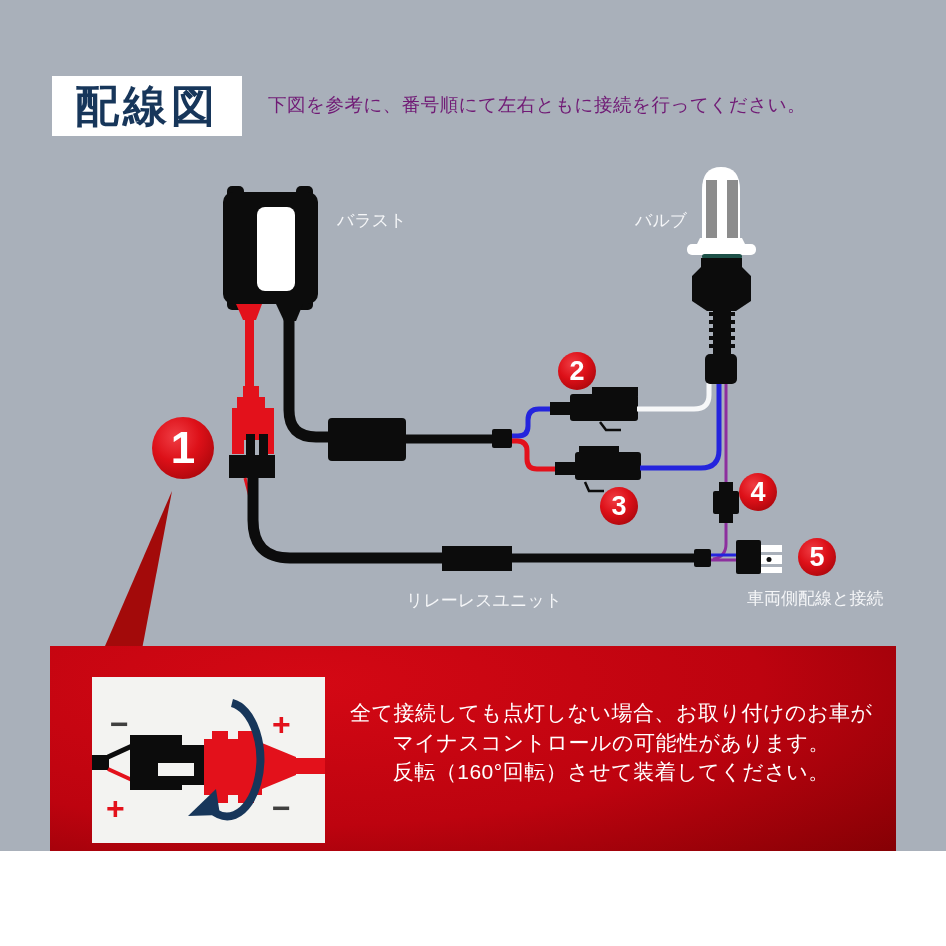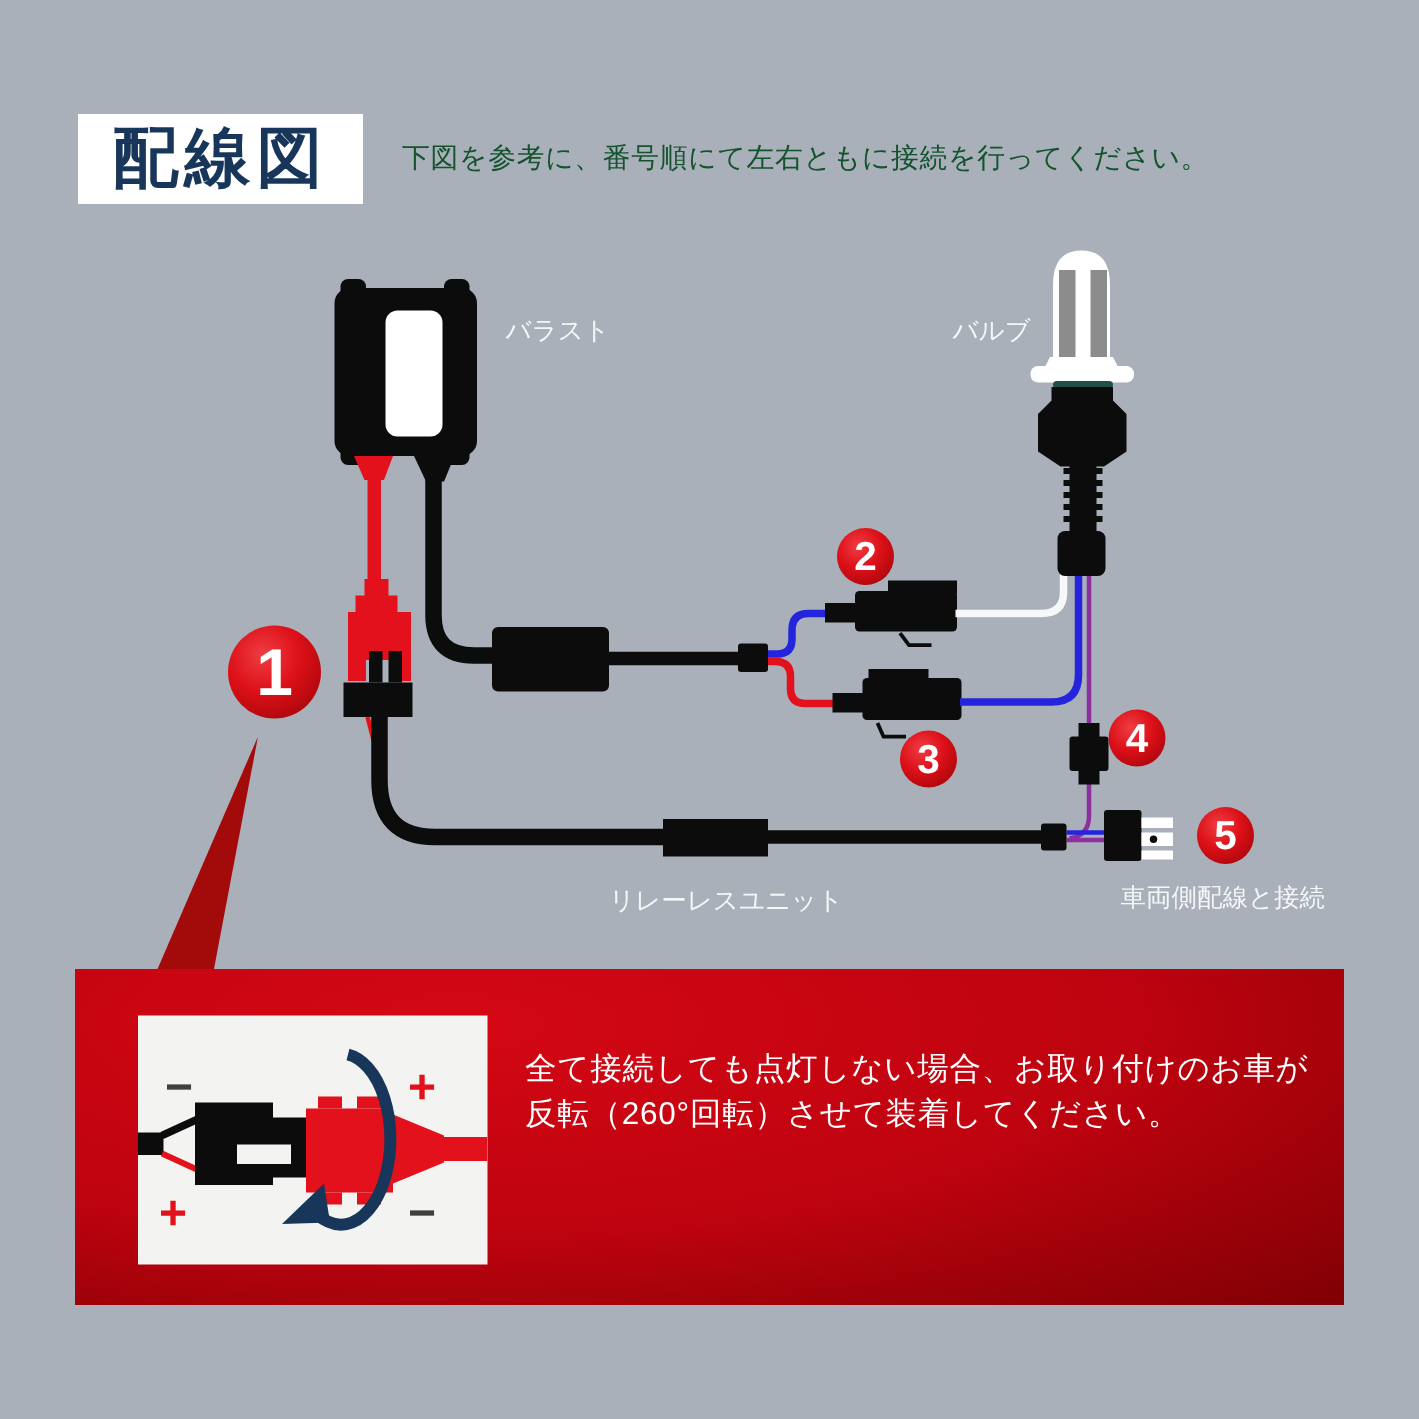--- a/index.html
+++ b/index.html
@@ -3,26 +3,26 @@
 <meta charset="utf-8">
 <style>
   :root{
     --bg:#a9b0ba; --navy:#17365a; --red:#e3111b; --red-dark:#a30a0a;
     --wire-blue:#2424dd; --wire-purple:#8d2f9e; --wire-white:#f7f8f9;
     --ink-black:#0c0c0c; --bulb-gray:#8c8c8c; --oring-teal:#1d5148;
     --inset-bg:#f3f3f1; --minus-gray:#3f3f3f;
   }
   html,body{margin:0;padding:0;}
   body{font-family:"Liberation Sans","DejaVu Sans",sans-serif;}
-  .page{position:relative;width:946px;height:946px;background:var(--bg);overflow:hidden;}
+  .page{position:relative;width:946px;height:851px;background:var(--bg);overflow:hidden;text-align:center;}
 
   .title-box{position:absolute;left:52px;top:76px;width:190px;height:60px;background:#ffffff;
     display:flex;align-items:center;justify-content:center;}
   .title{font-size:44px;font-weight:bold;color:var(--navy);letter-spacing:4px;line-height:1;}
-  .subtitle{position:absolute;left:268px;top:92px;font-size:18.5px;color:#14532d;letter-spacing:0.5px;}
+  .subtitle{position:absolute;left:268px;top:92px;font-size:18.5px;color:#701a75;letter-spacing:0.5px;}
 
   .diagram-svg{position:absolute;left:0;top:0;width:946px;height:946px;}
   .lbl{fill:#f5f6f8;font-size:17px;font-family:"Liberation Sans","DejaVu Sans",sans-serif;}
   .stepnum{fill:#ffffff;font-weight:bold;text-anchor:middle;
     font-family:"Liberation Sans","DejaVu Sans",sans-serif;}
 
   .note-panel{position:absolute;left:50px;top:646px;width:846px;height:224px;
     background:radial-gradient(135% 160% at 30% 16%, #d40814 0%, #bd030f 40%, #820004 72%, #560000 100%);}
   .polarity-inset{position:absolute;left:42px;top:31px;width:233px;height:166px;background:var(--inset-bg);}
   .note-text{position:absolute;left:300px;top:52px;color:#ffffff;font-size:21px;line-height:29.5px;
@@ -204,17 +204,18 @@
         </g>
 
         <g>
           <path d="M140,26 A33,57 0 1 1 114,126" fill="none" stroke="var(--navy)" stroke-width="8"></path>
           <polygon points="96,139 124,112 128,138" fill="var(--navy)"></polygon>
         </g>
       </svg>
     </div>
     <div class="note-text">
       <div>全て接続しても点灯しない場合、お取り付けのお車が</div>
-      <div>反転（260°回転）させて装着してください。</div>
+      <div>マイナスコントロールの可能性があります。</div>
+      <div>反転（160°回転）させて装着してください。</div>
     </div>
   </div>
 
 </div>
 
 </body></html>

